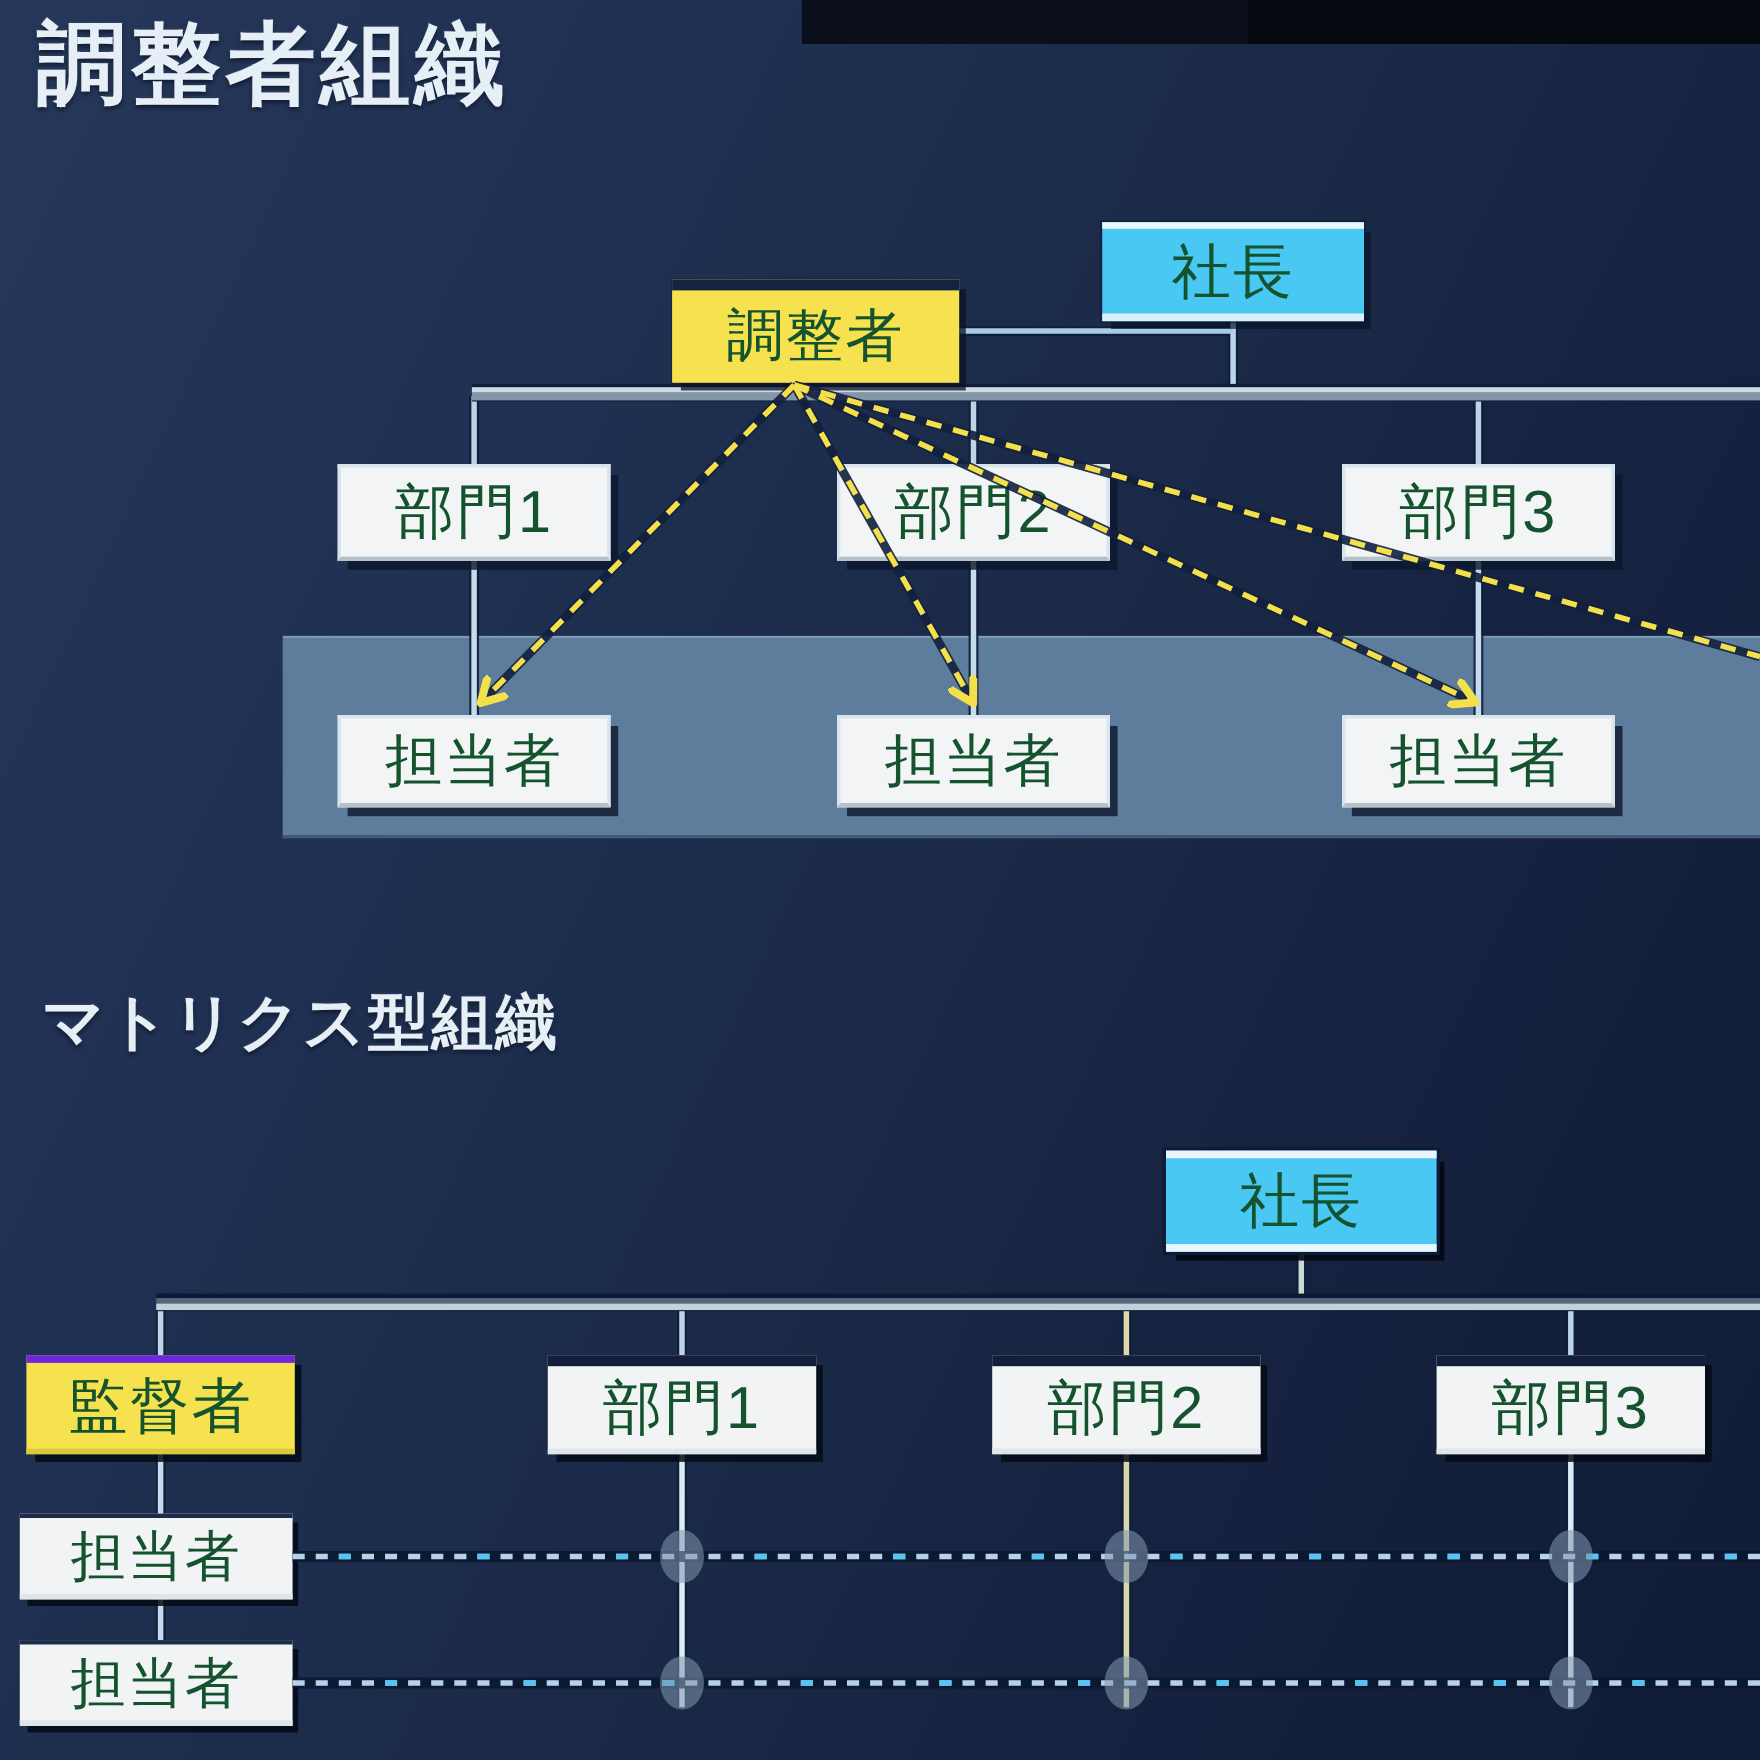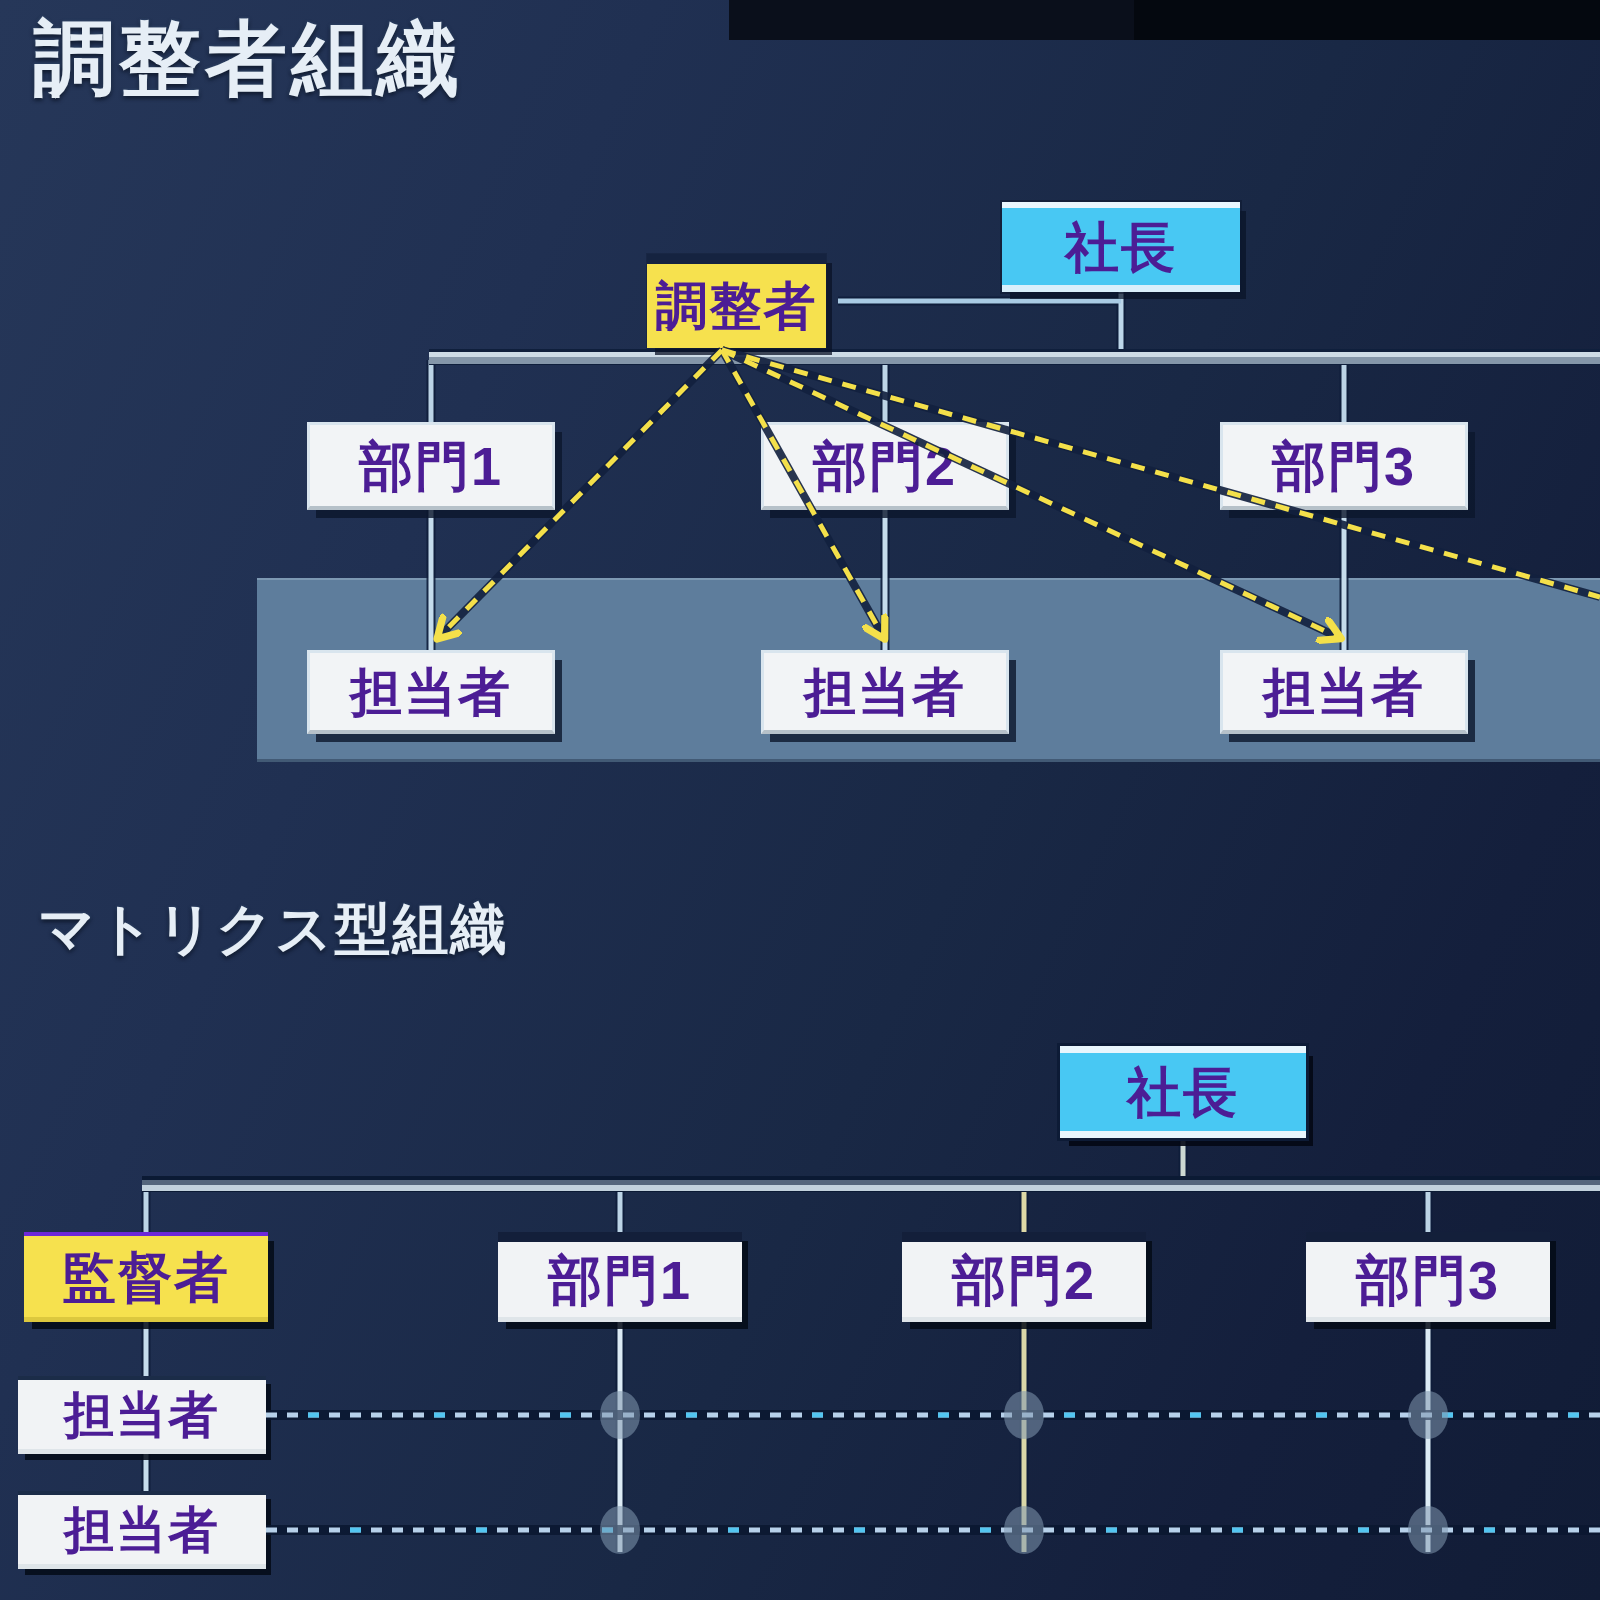--- a/index.html
+++ b/index.html
@@ -9,32 +9,32 @@
     background:linear-gradient(115deg,#263759 0%,#203052 28%,#192845 58%,#141f3c 82%,#111c36 100%);
   }
   .abs{position:absolute;border-radius:23px;}
   .title{
     position:absolute;color:#e6eef6;font-weight:600;letter-spacing:4px;line-height:1.05;
     text-shadow:0 2px 4px rgba(5,10,25,.85),0 0 3px rgba(130,180,225,.35);
     white-space:nowrap;
   }
   .box{
     position:absolute;display:flex;align-items:center;justify-content:center;
-    font-weight:700;color:#4c1d95;letter-spacing:2px;line-height:1;white-space:nowrap;
+    font-weight:400;color:#14532d;letter-spacing:2px;line-height:1;white-space:nowrap;
     box-sizing:border-box;
   }
   .white-t{background:#f2f4f6;border:3px solid #d9e5ee;border-bottom:4px solid #b6c1c9;
     box-shadow:8px 9px 0 -1px rgba(11,22,44,.8);}
   .cyan1{background:#48c8f3;border-top:6px solid #e9f6fd;border-bottom:7px solid #d9effb;
     box-shadow:0 0 0 2px rgba(12,24,48,.55),7px 8px 0 -1px rgba(9,18,38,.7);}
   .yellow1{background:#f6e14e;border-top:10px solid #152340;
     box-shadow:0 0 0 1px rgba(18,30,55,.5),7px 8px 0 -1px rgba(9,18,38,.75);}
   .white-b{background:#f1f3f5;border-top:10px solid #131f3a;border-bottom:5px solid #dfe5e9;
     box-shadow:7px 8px 0 -1px rgba(4,10,22,.85);}
-  .yellow-b{background:#f6e14e;border-top:4px solid #6d28d9;border-bottom:5px solid #dcc83e;
+  .yellow-b{background:#f6e14e;border-top:7px solid #6d28d9;border-bottom:5px solid #dcc83e;
     box-shadow:7px 8px 0 -1px rgba(4,10,22,.85);}
   .cyan2{background:#48c8f3;border-top:7px solid #e9f6fd;border-bottom:7px solid #e9f6fd;
     box-shadow:0 0 0 3px #0d1b36,8px 9px 0 -1px rgba(3,8,20,.9);}
   .staff-b{background:#f1f3f5;border-top:4px solid #1b2c48;border-bottom:5px solid #dfe5e9;
     box-shadow:6px 7px 0 -1px rgba(4,10,22,.85);}
   .band{
     position:absolute;left:257px;top:578px;width:1343px;height:184px;background:#5e7d9c;
     box-shadow:inset 0 2px 0 rgba(210,225,240,.28),inset 0 -3px 0 rgba(20,35,55,.38);
     z-index:1;
   }
@@ -106,21 +106,21 @@
   </g>
 </svg>
 
 <div id="layer-boxes" class="abs" style="left:0;top:0;width:1600px;height:1600px;">
   <div class="title" style="left:33px;top:16px;font-size:82px;">調整者組織</div>
   <div class="title" style="left:38px;top:900px;font-size:56px;letter-spacing:2px;">マトリクス型組織</div>
 
   <div class="box cyan1 fs54" style="left:1002px;top:202px;width:238px;height:90px;">
     <span>社長</span>
   </div>
-  <div class="box yellow1 fs52" style="left:611px;top:254px;width:179px;height:94px;margin-left:36px;">
+  <div class="box yellow1 fs52" style="left:611px;top:254px;width:261px;height:94px;">
     <span>調整者</span>
   </div>
   <div class="box white-t fs54" style="left:307px;top:422px;width:248px;height:88px;">
     <span>部門1</span>
   </div>
   <div class="box white-t fs54" style="left:761px;top:422px;width:248px;height:88px;">
     <span>部門2</span>
   </div>
   <div class="box white-t fs54" style="left:1220px;top:422px;width:248px;height:88px;">
     <span>部門3</span>

